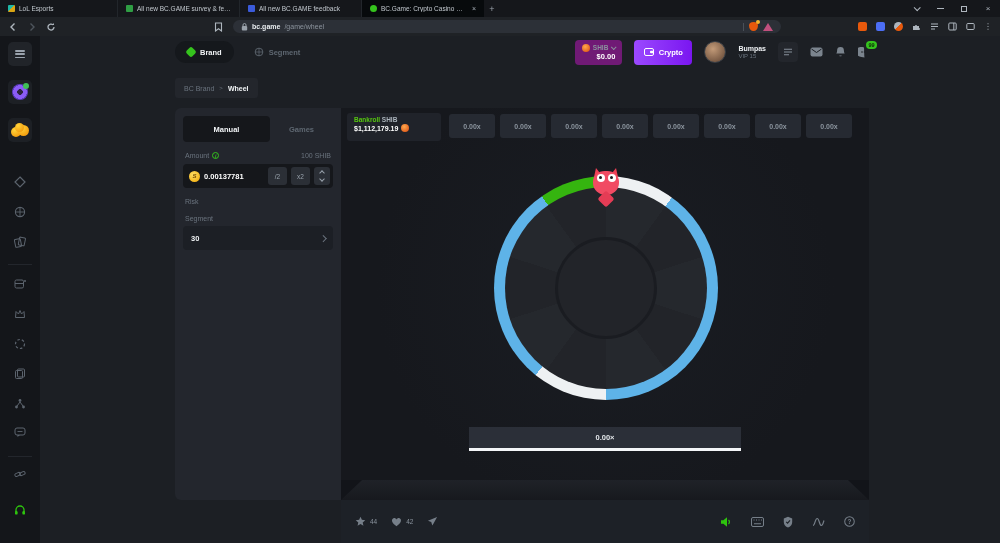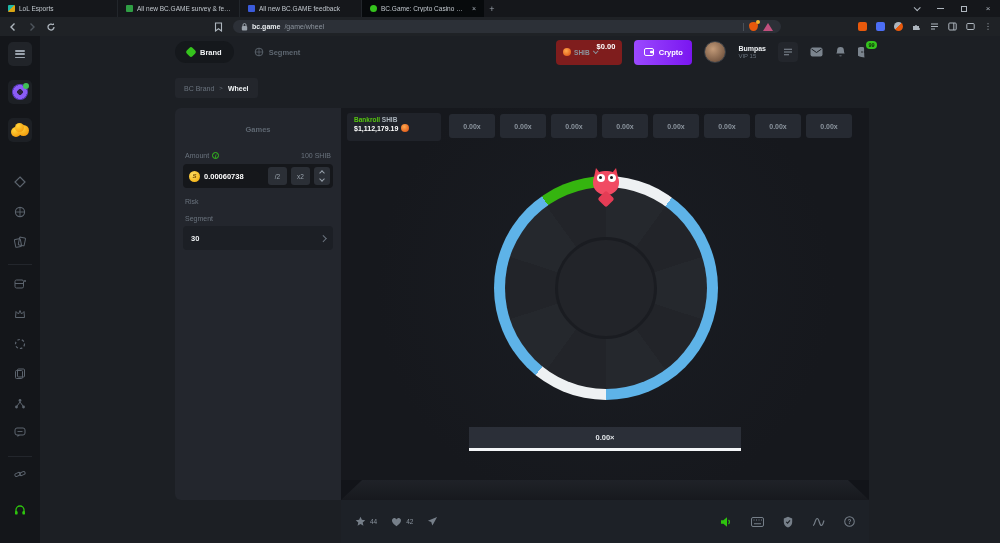--- a/index.html
+++ b/index.html
@@ -62,21 +62,21 @@
   .side-ic svg { display: block; }
   .side-sep { position: absolute; left: 8px; width: 24px; height: 1px; background: #23262c; }
 
   .main { flex: 1; display: flex; flex-direction: column; background: #1c1f24; min-width: 0; }
   .site-header { height: 32px; display: flex; align-items: center; padding: 0 130px 0 135px; gap: 20px; flex: 0 0 auto; }
   .casino-pill { height: 22px; background: #15181c; border-radius: 12px; display: flex; align-items: center; gap: 5px; padding: 0 12px; }
   .diamond-green { width: 8px; height: 8px; background: #35c31d; transform: rotate(45deg); border-radius: 2px; }
   .casino-label { color: #f0f3f5; font-weight: bold; font-size: 7.5px; }
   .sports-item { display: flex; align-items: center; gap: 5px; color: #5e6771; font-size: 7.5px; font-weight: bold; }
   .hdr-right { margin-left: auto; display: flex; align-items: center; gap: 12px; }
-  .currency-box { height: 25px; background: #7f1d1d; border-radius: 4px; padding: 2px 7px; display: flex; flex-direction: row; justify-content: center; }
+  .currency-box { height: 25px; background: #701a75; border-radius: 4px; padding: 2px 7px; display: flex; flex-direction: column; justify-content: center; }
   .cur-row1 { display: flex; align-items: center; gap: 3px; font-size: 6.5px; color: #8b939d; font-weight: bold; }
   .coin-shib { width: 8px; height: 8px; border-radius: 50%; background: radial-gradient(circle at 40% 35%, #ffa94d, #d9480f); }
   .cur-chev { width: 4px; height: 4px; border-right: 1px solid #8b939d; border-bottom: 1px solid #8b939d; transform: rotate(45deg) translateY(-1px); }
   .cur-row2 { color: #ffffff; font-weight: bold; font-size: 7.5px; text-align: right; }
   .wallet-btn { width: 58px; height: 25px; border-radius: 4px; background: linear-gradient(90deg,#9b49ff,#7a16f0); color: #fff; font-weight: bold; font-size: 7.5px; display: flex; align-items: center; justify-content: center; gap: 5px; }
   .avatar { width: 22px; height: 22px; border-radius: 50%; background: radial-gradient(circle at 40% 35%, #c29a78, #5d4231); border: 1px solid #3a3f46; }
   .user-block { display: flex; flex-direction: column; gap: 1px; }
   .user-name { color: #eef1f4; font-weight: bold; font-size: 7px; }
   .user-vip { color: #6a737e; font-size: 6px; }
   .rank-btn { width: 20px; height: 20px; background: #23262c; border-radius: 4px; display: flex; align-items: center; justify-content: center; color: #868f99; }
@@ -424,32 +424,33 @@
       <div class="breadcrumb">
         <span class="bc-brand">BC Brand</span>
         <span class="bc-sep">&gt;</span>
         <span class="bc-cur">Wheel</span>
       </div>
 
       <div class="module">
 
         <div class="bet-panel">
           <div class="bp-tabs">
+            <div class="bp-tab-manual">Manual</div>
             <div class="bp-tab-auto">Games</div>
           </div>
           <div class="amount-row">
             <span class="amount-left">
               <span>Amount</span>
               <i class="info-ic">i</i>
             </span>
             <span>100 SHIB</span>
           </div>
           <div class="amount-input">
             <i class="coin-gold">S</i>
-            <span class="amount-value">0.00060738</span>
+            <span class="amount-value">0.00137781</span>
             <span class="mini-btn">/2</span>
             <span class="mini-btn">x2</span>
             <span class="stepper">
               <i class="st-up"></i>
               <i class="st-dn"></i>
             </span>
           </div>
           <div class="field-label">Risk</div>
           <div class="field-label">Segment</div>
           <div class="select-box">

